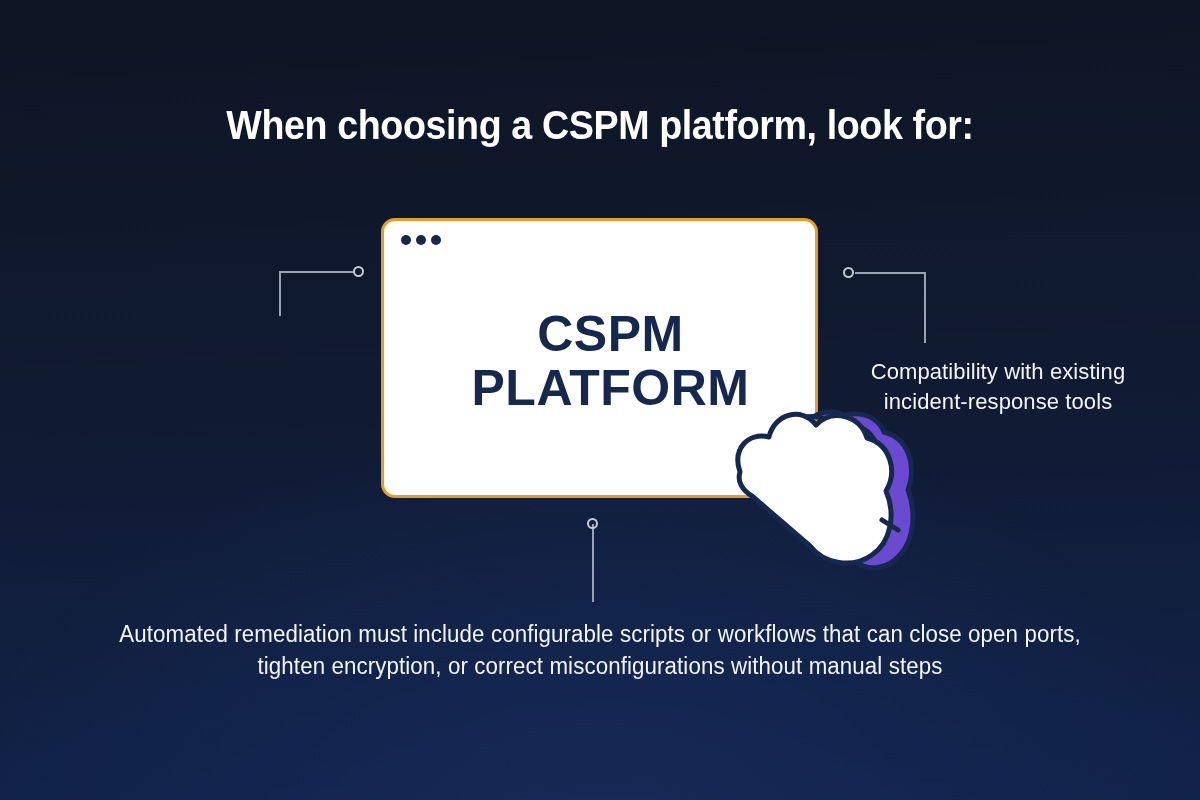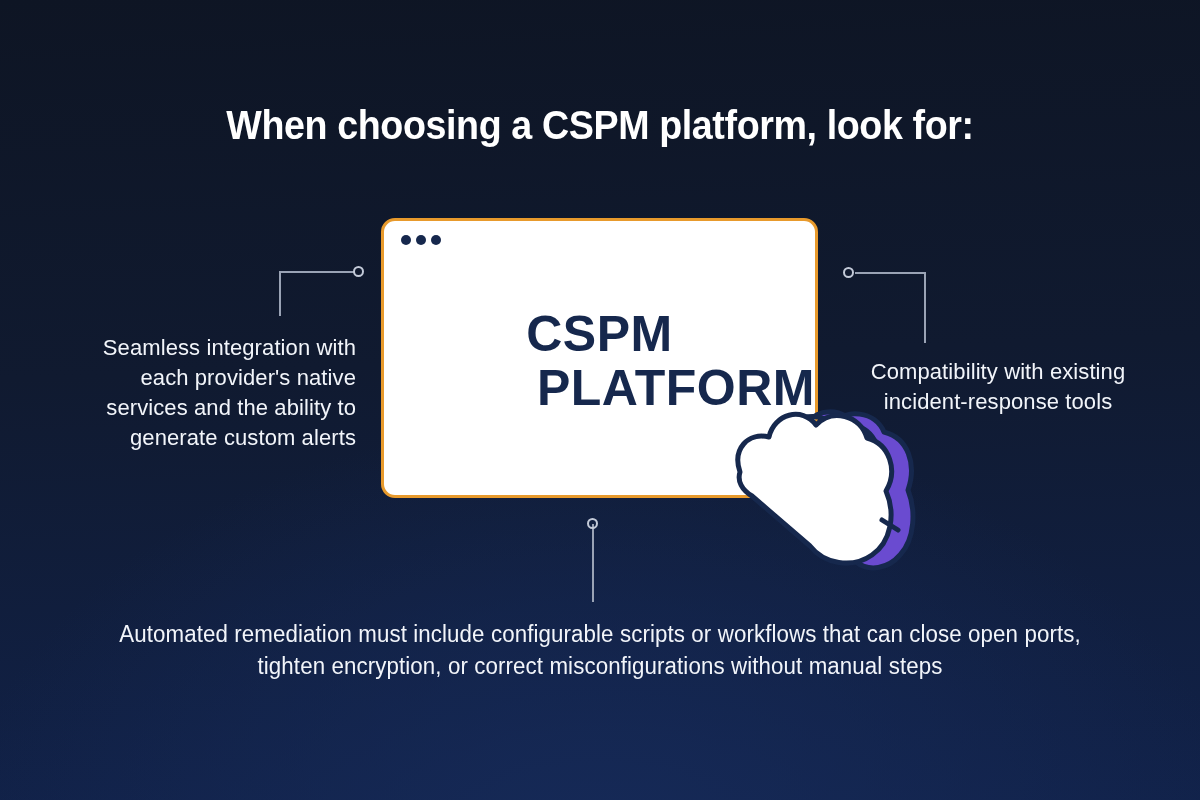--- a/index.html
+++ b/index.html
@@ -73,22 +73,23 @@
     left: 0;
     top: 86px;
     width: 100%;
     text-align: center;
     color: #16284d;
     font-family: "Liberation Sans", sans-serif;
     font-weight: bold;
     font-size: 50px;
     line-height: 54px;
     letter-spacing: 0.5px;
-  }
-  .card-title .line2 { display: block; text-align: right; }
+    padding-left: 11px;
+  }
+  .card-title .line2 { display: block; }
 
   
   .cloud {
     position: absolute;
     left: 712px;
     top: 392px;
     width: 215px;
     height: 210px;
     z-index: 4;
   }
@@ -221,19 +222,18 @@
                C 178 52, 186 79, 174 99
                C 184 122, 179 150, 160 163
                C 140 177, 112 172, 98 154
                L 40 104
                C 30 98, 25 89, 28 80 Z" fill="#ffffff" stroke="#16284d" stroke-width="5" stroke-linejoin="round"></path>
 
       <path d="M170 128 L 186 138" fill="none" stroke="#16284d" stroke-width="5" stroke-linecap="round"></path>
     </svg>
   </div>
 
-  <div class="label" id="label-left">Seamless integration with each provider's native services and the ability to generate custom alerts</div>
 
   <div class="label" id="label-right">Compatibility with existing incident-response tools</div>
 
   <div class="label" id="label-bottom">Automated remediation must include configurable scripts or workflows that can close open ports, tighten encryption, or correct misconfigurations without manual steps</div>
 
 </div>
 
 </body></html>

